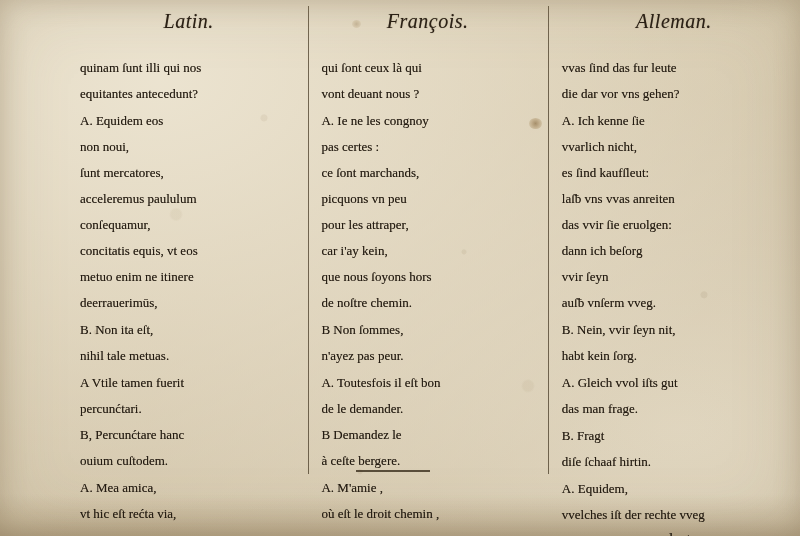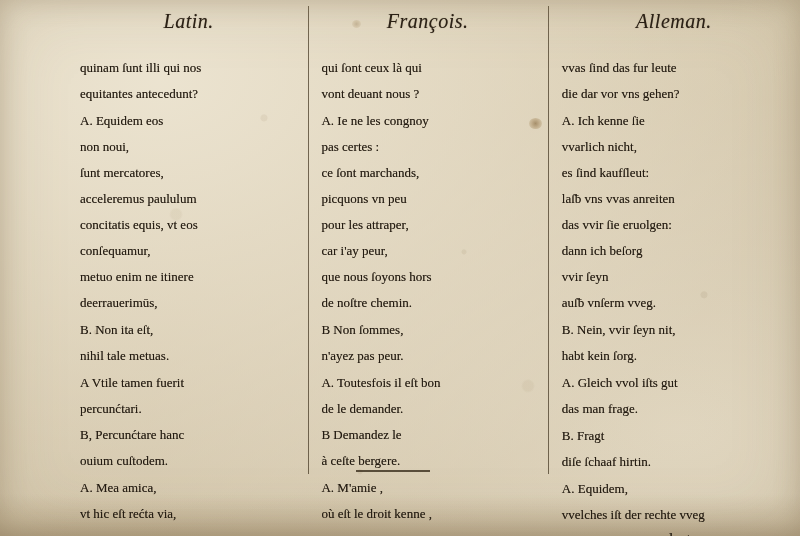--- a/index.html
+++ b/index.html
@@ -143,22 +143,22 @@
 
     <div class="column col-latin">
       <div class="col-head">Latin.</div>
       <div class="lines">
         <div class="ln">quinam ſunt illi qui nos</div>
         <div class="ln">equitantes antecedunt?</div>
         <div class="ln sp">A.  Equidem eos</div>
         <div class="ln">non noui,</div>
         <div class="ln">ſunt mercatores,</div>
         <div class="ln">acceleremus paululum</div>
+        <div class="ln">conſequamur,</div>
         <div class="ln">concitatis equis, vt eos</div>
-        <div class="ln">conſequamur,</div>
         <div class="ln">metuo enim ne itinere</div>
         <div class="ln">deerrauerimūs,</div>
         <div class="ln sp">B.  Non ita eſt,</div>
         <div class="ln">nihil tale metuas.</div>
         <div class="ln sp">A   Vtile tamen fuerit</div>
         <div class="ln">percunćtari.</div>
         <div class="ln">B, Percunćtare hanc</div>
         <div class="ln">ouium cuſtodem.</div>
         <div class="ln sp">A.  Mea amica,</div>
         <div class="ln">vt hic eſt rećta via,</div>
@@ -168,31 +168,31 @@
     <div class="column col-francois">
       <div class="col-head">François.</div>
       <div class="lines">
         <div class="ln">qui ſont ceux là qui</div>
         <div class="ln">vont deuant nous ?</div>
         <div class="ln sp">A.  Ie ne les congnoy</div>
         <div class="ln">pas certes :</div>
         <div class="ln">ce ſont marchands,</div>
         <div class="ln">picquons vn peu</div>
         <div class="ln">pour les attraper,</div>
-        <div class="ln">car i'ay peur,</div>
+        <div class="ln">car i'ay kein,</div>
         <div class="ln">que nous ſoyons hors</div>
         <div class="ln">de noſtre chemin.</div>
         <div class="ln sp">B   Non ſommes,</div>
         <div class="ln">n'ayez pas peur.</div>
         <div class="ln sp">A.  Toutesfois il eſt bon</div>
         <div class="ln">de le demander.</div>
         <div class="ln">B   Demandez le</div>
         <div class="ln">à ceſte bergere.</div>
         <div class="ln sp">A.  M'amie ,</div>
-        <div class="ln">où eſt le droit kenne ,</div>
+        <div class="ln">où eſt le droit chemin ,</div>
       </div>
     </div>
 
     <div class="column col-alleman">
       <div class="col-head">Alleman.</div>
       <div class="lines">
         <div class="ln">vvas ſind das fur leute</div>
         <div class="ln">die dar vor vns gehen?</div>
         <div class="ln sp">A.  Ich kenne ſie</div>
         <div class="ln">vvarlich nicht,</div>

